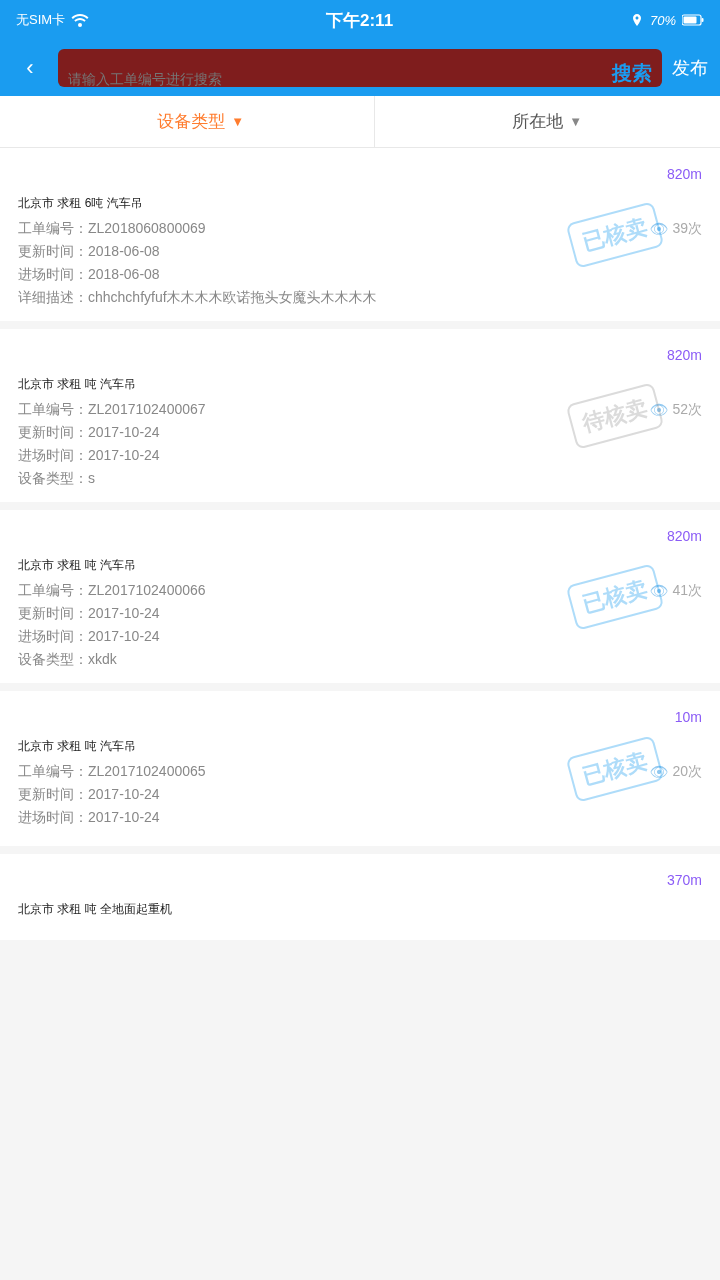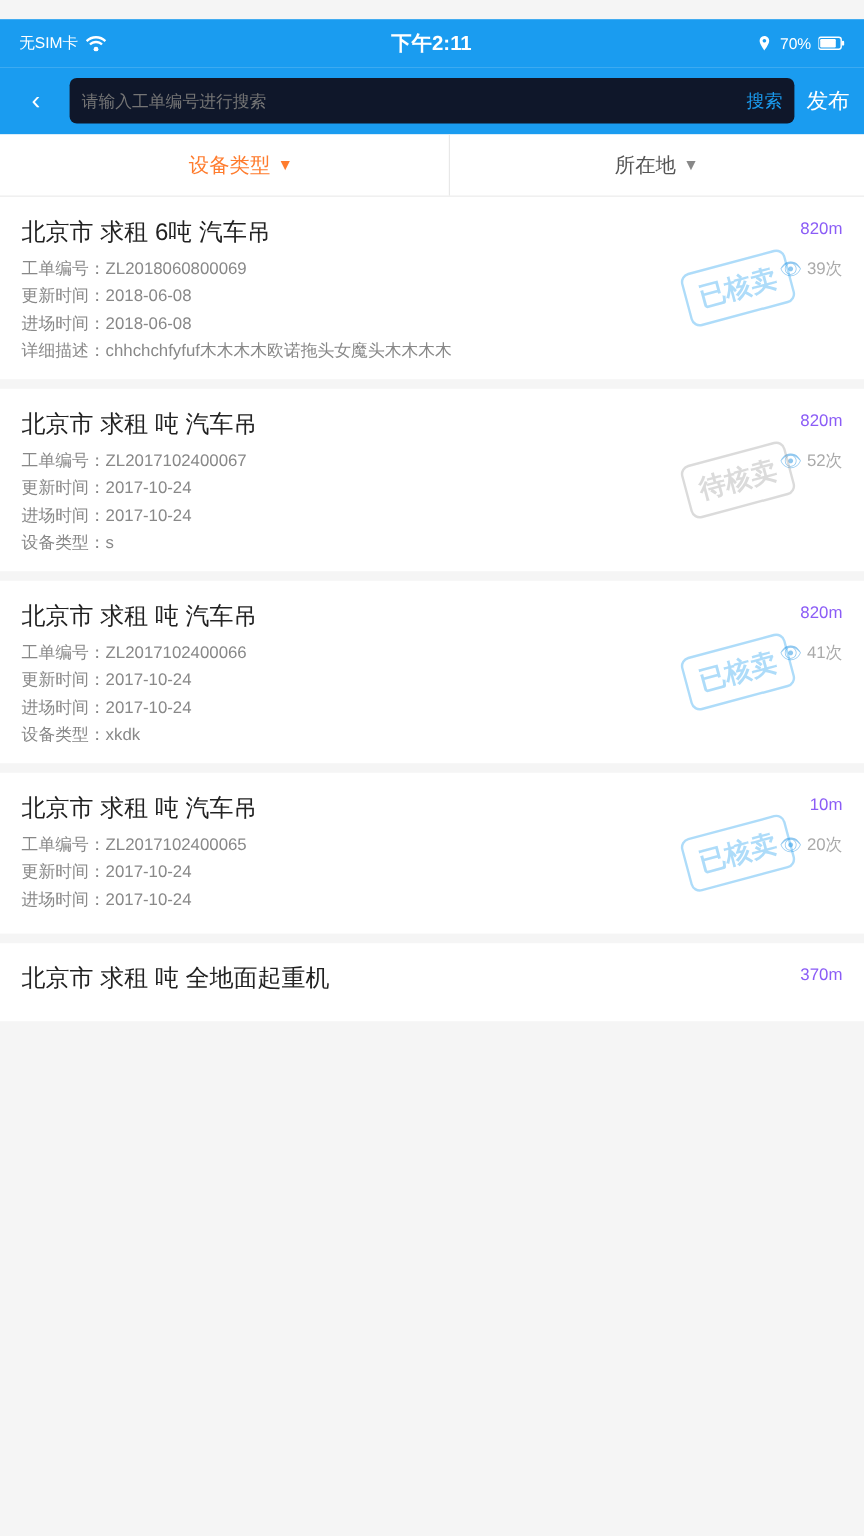--- a/index.html
+++ b/index.html
@@ -15,25 +15,24 @@
     
     .status-bar {
       background: #1a9cf0;
       height: 40px;
       display: flex;
       align-items: center;
       justify-content: space-between;
       padding: 0 16px;
       color: white;
       font-size: 14px;
-      margin-top: 16px;
     }
     .status-left { display: flex; align-items: center; gap: 6px; font-size: 13px; }
     .status-center { font-size: 17px; font-weight: 600; }
-    .status-right { display: flex; align-items: center; gap: 6px; font-size: 13px; }
+    .status-right { display: flex; align-items: center; gap: 6px; font-size: 13px; font-style: italic; }
 
     
     .nav-bar {
       background: #1a9cf0;
       height: 56px;
       display: flex;
       align-items: center;
       padding: 0 12px;
       gap: 10px;
     }
@@ -42,40 +41,40 @@
       font-size: 22px;
       width: 36px;
       height: 36px;
       display: flex;
       align-items: center;
       justify-content: center;
       cursor: pointer;
     }
     .search-bar {
       flex: 1;
-      background: #0f172a;
+      background: #7f1d1d;
       border-radius: 6px;
       height: 38px;
       display: flex;
-      align-items: center;
+      align-items: flex-end;
       padding: 0 10px;
       gap: 6px;
     }
     .search-input {
       flex: 1;
       border: none;
       outline: none;
       font-size: 14px;
       color: #999;
       background: transparent;
     }
     .search-btn {
       color: #1a9cf0;
-      font-size: 15px;
-      font-weight: 400;
+      font-size: 20px;
+      font-weight: 700;
       cursor: pointer;
       white-space: nowrap;
     }
     .nav-publish {
       color: white;
       font-size: 18px;
       font-weight: 500;
       cursor: pointer;
       white-space: nowrap;
     }
@@ -131,23 +130,24 @@
       position: relative;
     }
 
     .item-title-row {
       display: flex;
       justify-content: space-between;
       align-items: flex-start;
       margin-bottom: 8px;
     }
     .item-title {
-      font-size: 20px;
+      font-size: 12px;
       font-weight: 500;
       color: #222;
+      margin-top: 31px;
     }
     .item-distance {
       font-size: 14px;
       color: #8b5cf6;
       margin-top: 2px;
     }
 
     .item-info-row {
       display: flex;
       justify-content: space-between;

